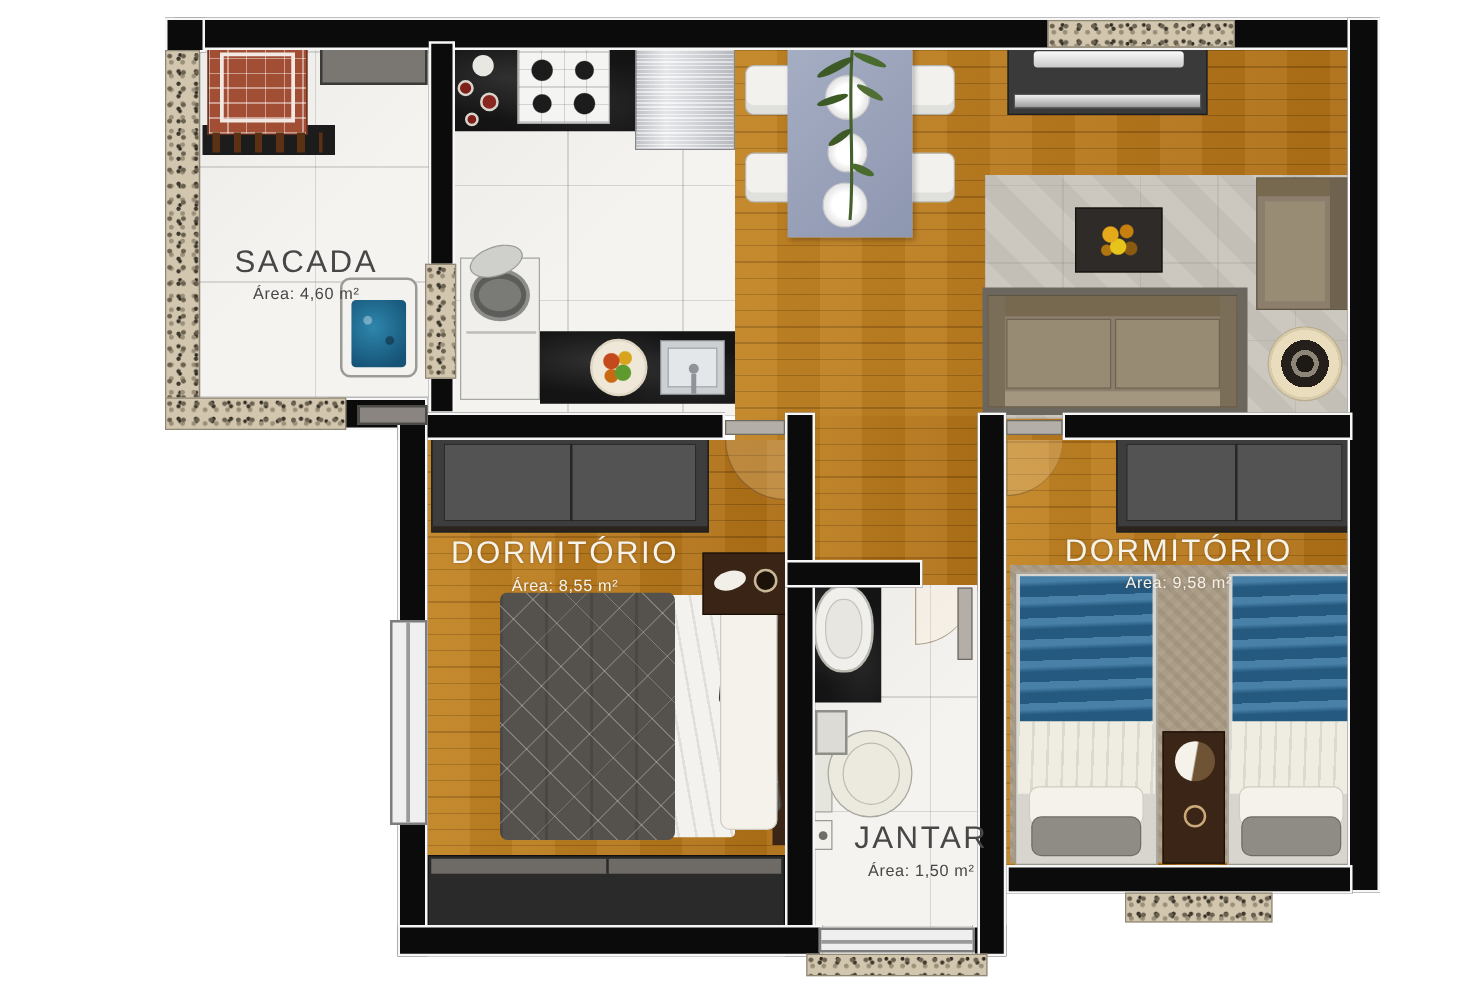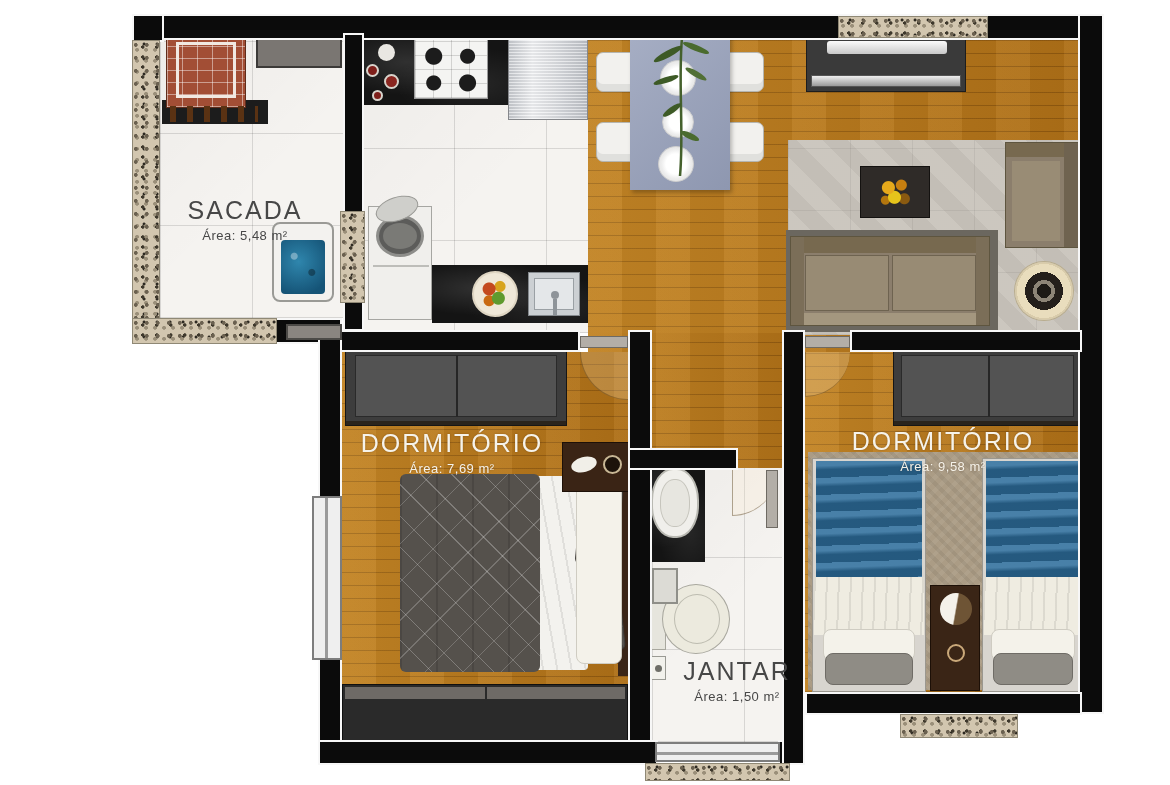--- a/index.html
+++ b/index.html
@@ -301,27 +301,27 @@
 
   <div class="abs door-arc" style="left:580px;top:352px;width:48px;height:48px;border-radius:0 0 0 100%;"></div>
   <div class="abs door-leaf" style="left:580px;top:336px;width:48px;height:12px;"></div>
   <div class="abs door-arc" style="left:805px;top:352px;width:45px;height:45px;border-radius:0 0 100% 0;"></div>
   <div class="abs door-leaf" style="left:805px;top:336px;width:45px;height:12px;"></div>
   <div class="abs door-arc" style="left:732px;top:470px;width:46px;height:46px;border-radius:0 0 100% 0;"></div>
   <div class="abs door-leaf" style="left:766px;top:470px;width:12px;height:58px;"></div>
 
   <div class="abs lbl dark" style="left:245px;top:195px;margin-top:24px;">
     <div class="name">SACADA</div>
-    <div class="area">Área: 5,48 m²</div>
+    <div class="area">Área: 4,60 m²</div>
   </div>
   <div class="abs lbl dark" style="left:472px;top:175px;">
   </div>
   <div class="abs lbl light" style="left:452px;top:452px;">
     <div class="name">DORMITÓRIO</div>
-    <div class="area">Área: 7,69 m²</div>
+    <div class="area">Área: 8,55 m²</div>
   </div>
   <div class="abs lbl light" style="left:943px;top:450px;">
     <div class="name">DORMITÓRIO</div>
     <div class="area">Área: 9,58 m²</div>
   </div>
   <div class="abs lbl dark" style="left:737px;top:680px;">
     <div class="name">JANTAR</div>
     <div class="area">Área: 1,50 m²</div>
   </div>
 

